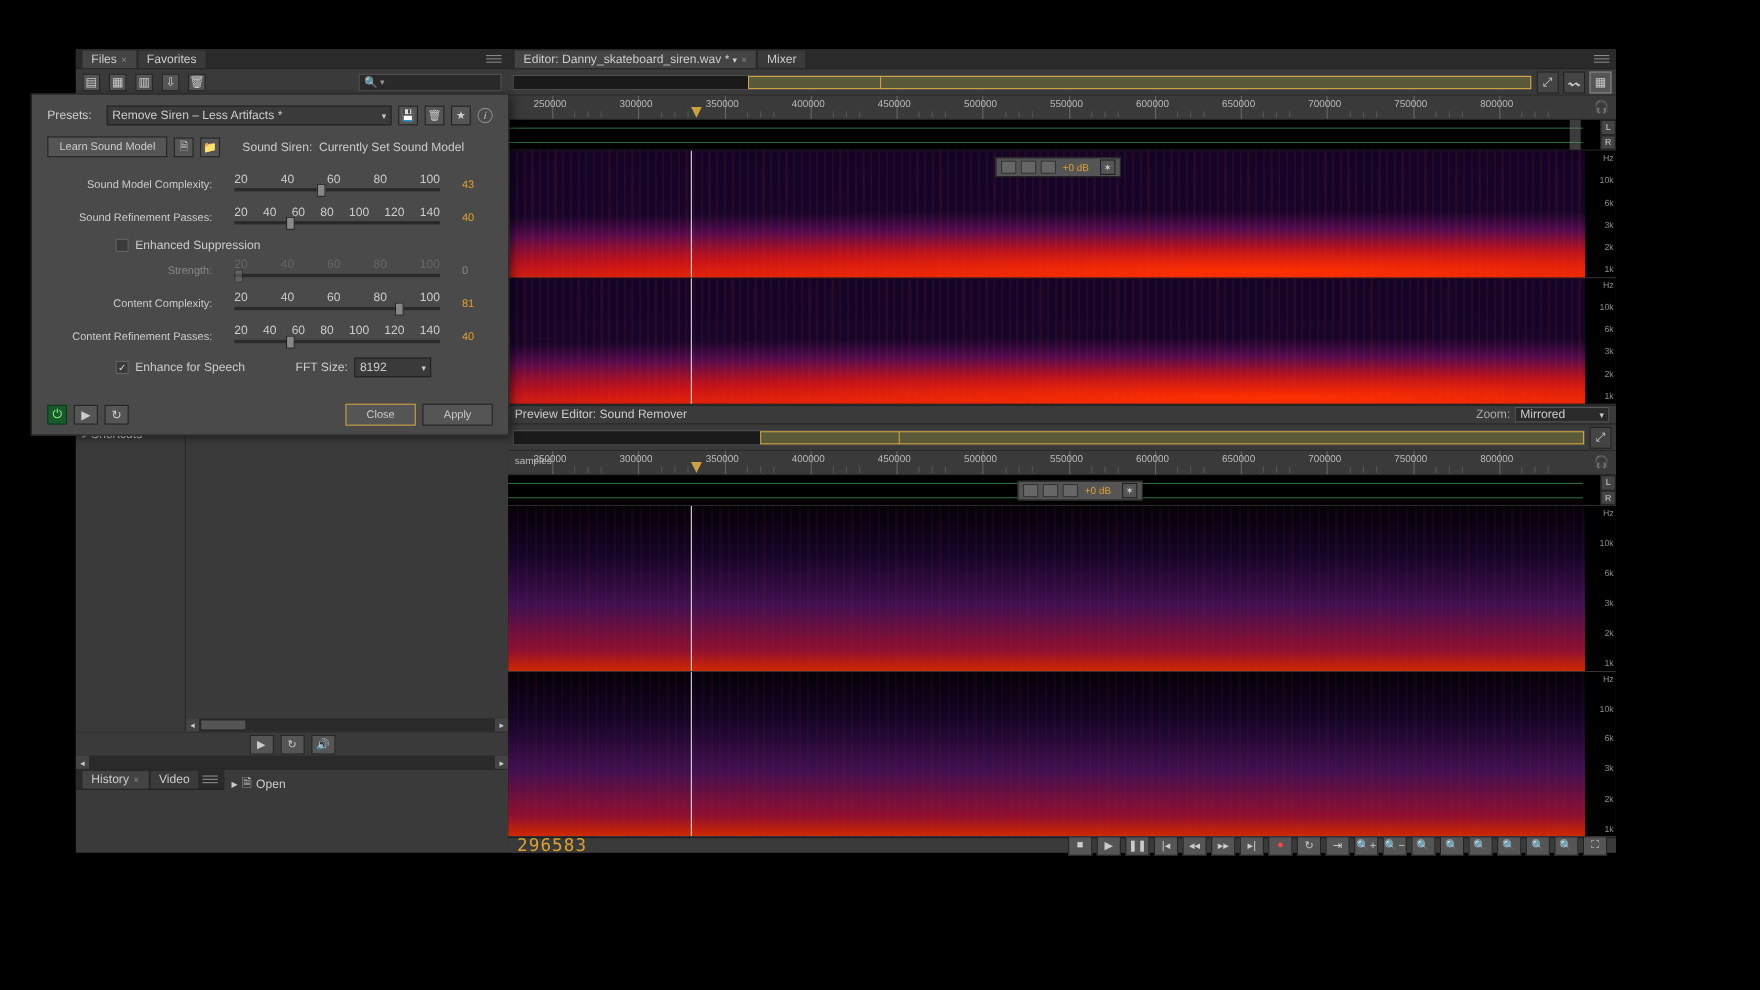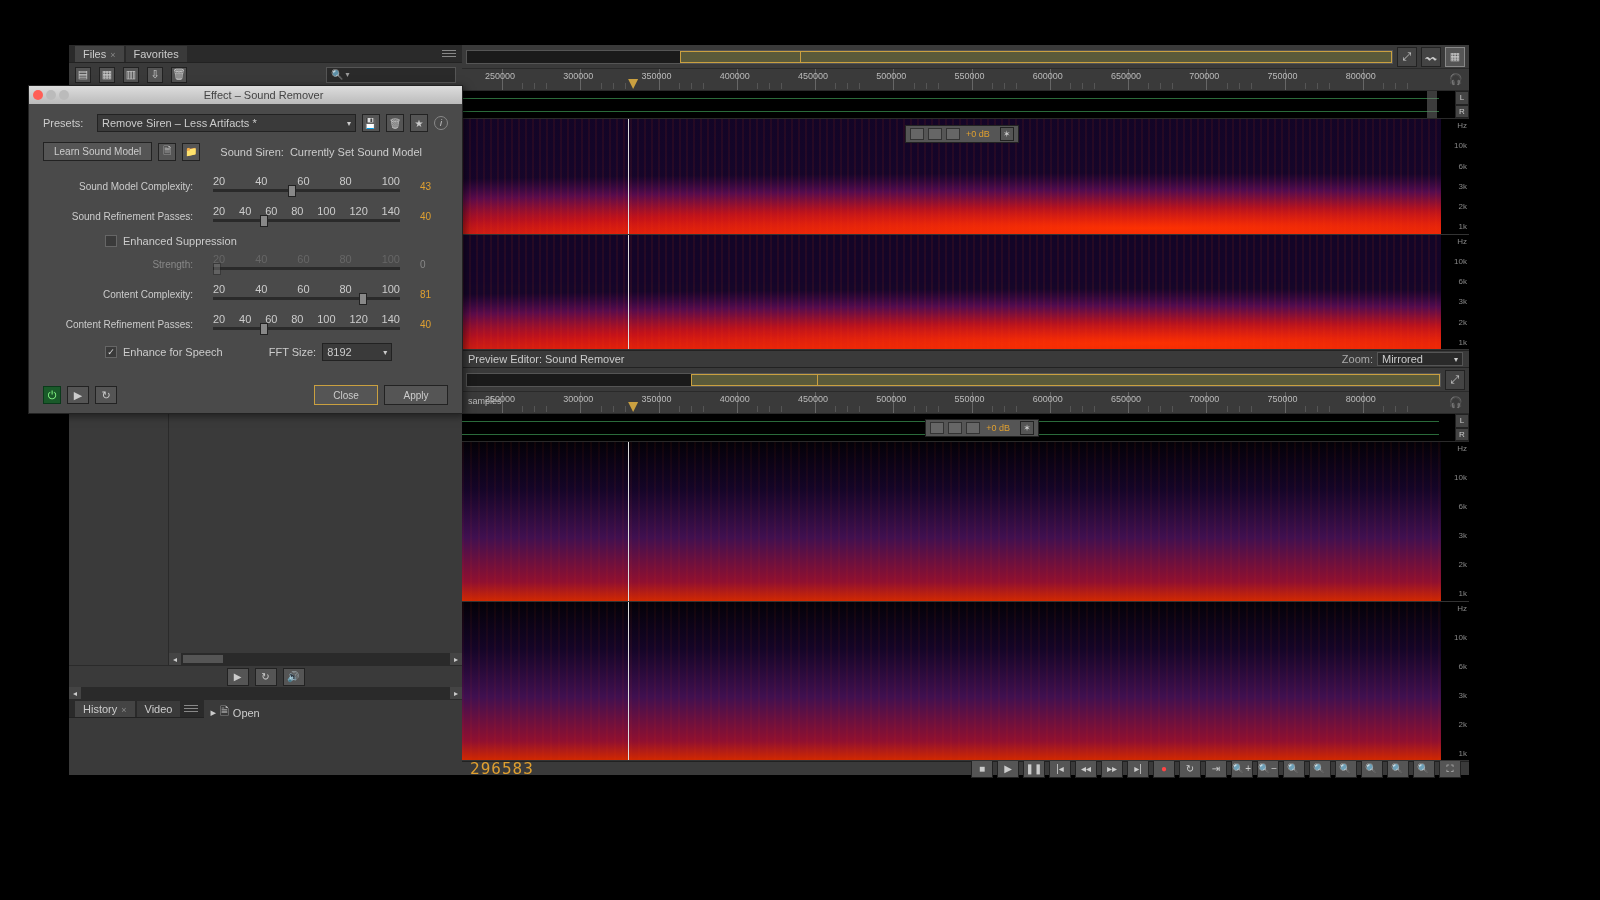--- a/index.html
+++ b/index.html
@@ -199,20 +199,26 @@
         <div class="hist-item">
             <span>▸</span> 
             <span>🗎</span> 
             <span>Open</span>
           </div>
       </div>
     </div>
   </div>
 
   <div class="right-col">
+    <div class="tabbar">
+      <div class="tab active"><span>Editor: Danny_skateboard_siren.wav *</span> <span class="caret" style="font-size:8px">▾</span><span class="x">×</span></div>
+      <div class="tab"><span>Mixer</span></div>
+      <div class="tab-spacer"></div>
+      <div class="panel-menu"></div>
+    </div>
 
     <div class="editor-block top">
       <div class="editor-toolbar">
         <div class="nav-overview">
           <div class="sel"></div>
             <div class="play"></div>
         </div>
         <div class="view-btn">⤢</div>
         <div class="view-btn">〰</div>
         <div class="view-btn active">▦</div>
@@ -430,28 +436,20 @@
         <div class="t-btn">🔍</div>
         <div class="t-btn">🔍</div>
         <div class="t-btn">🔍</div>
         <div class="t-btn">⛶</div>
       </div>
     </div>
   </div>
 </div>
 
 <div class="dialog">
-  <div class="dlg-title">
-    <div class="traffic">
-      <div class="dot red"></div>
-      <div class="dot grey"></div>
-      <div class="dot grey"></div>
-    </div>
-    <div class="t">Effect – Sound Remover</div>
-  </div>
   <div class="dlg-body">
     <div class="dlg-row">
       <span style="width:48px">Presets:</span>
       <div class="preset-select">
           <span>Remove Siren – Less Artifacts *</span>
           <span class="caret">▾</span>
         </div>
       <div class="mini-btn">💾</div>
       <div class="mini-btn">🗑</div>
       <div class="mini-btn">★</div>

